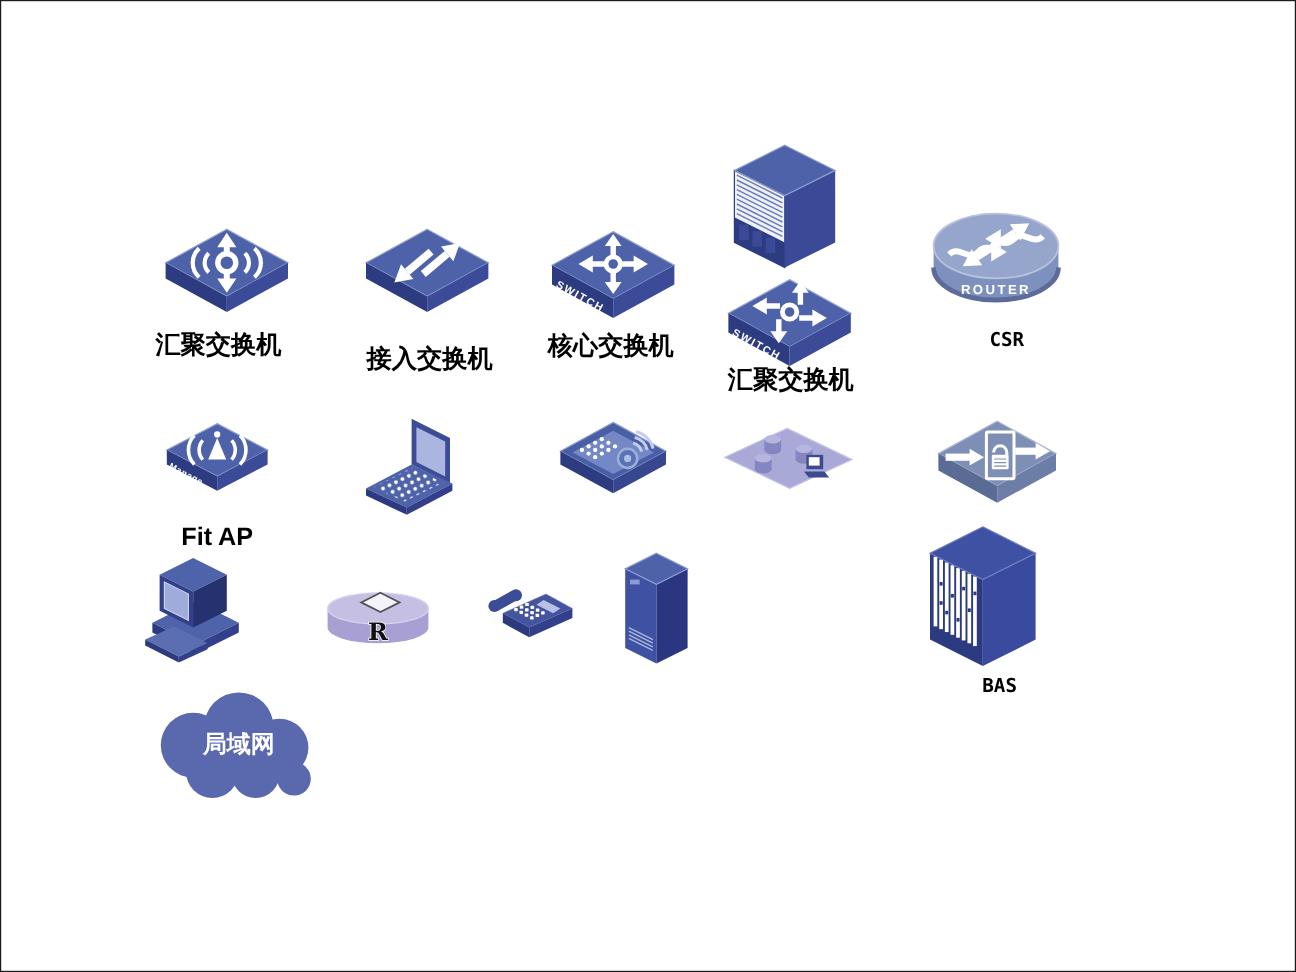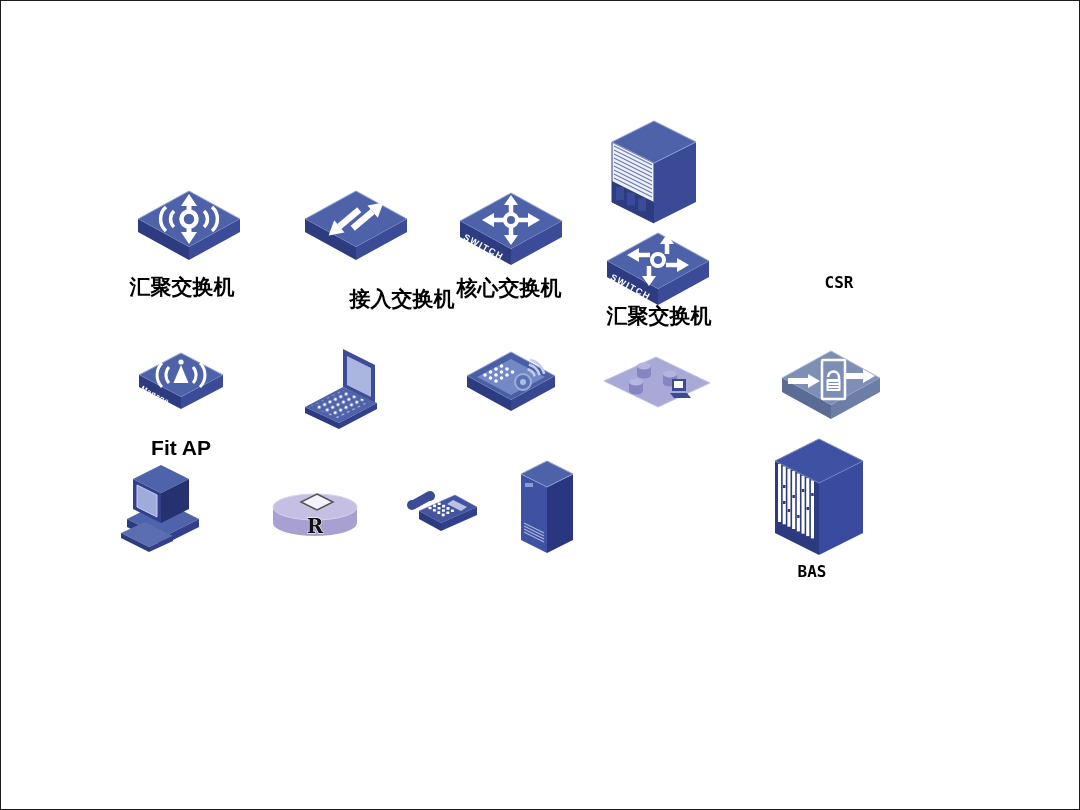--- a/index.html
+++ b/index.html
@@ -46,21 +46,21 @@
           <rect x="-16" y="-3.2" width="26" height="6.4"></rect>
           <polygon points="10,-8 24,0 10,8"></polygon>
         </g>
         <g transform="translate(64,31) rotate(-40)">
           <rect x="-16" y="-3.2" width="26" height="6.4"></rect>
           <polygon points="10,-8 24,0 10,8"></polygon>
         </g>
       </g>
     </svg>
   </div>
-  <div class="lbl" style="left:357px;top:284px;margin-left:44px;">接入交换机</div>
+  <div class="lbl" style="left:357px;top:284px;">接入交换机</div>
 
   <div class="node" style="left:455px;top:188px;">
     <svg width="110" height="82" viewBox="0 0 110 82">
       <polygon points="55,4 106,32 55,60 4,32" fill="#4e62a9" stroke="#93a2d2" stroke-width="1"></polygon>
       <polygon points="4,32 55,60 55,76 4,48" fill="#2d3b80"></polygon>
       <polygon points="55,60 106,32 106,48 55,76" fill="#3b4b97"></polygon>
       <g>
         <line x1="55" y1="25" x2="55" y2="14" stroke="#fff" stroke-width="4.5"></line>
         <polygon points="55,6 48,16 62,16" fill="#fff"></polygon>
         <line x1="55" y1="37" x2="55" y2="48" stroke="#fff" stroke-width="4.5"></line>
@@ -113,20 +113,39 @@
         <polygon points="24,26 36,19 36,33" fill="#fff"></polygon>
         <line x1="63" y1="36" x2="76" y2="36" stroke="#fff" stroke-width="4.5"></line>
         <polygon points="86,36 74,29 74,43" fill="#fff"></polygon>
         <circle cx="55" cy="31" r="6" fill="#4e62a9" stroke="#fff" stroke-width="4"></circle>
       </g>
       <text transform="translate(11,42) rotate(28.8)" x="0" y="9" font-size="9" font-weight="bold" fill="#fff" letter-spacing="1.5" font-family="'Liberation Sans',sans-serif">SWITCH</text>
     </svg>
   </div>
   <div class="lbl" style="left:658px;top:301px;">汇聚交换机</div>
 
+  <div class="node" style="left:774px;top:172px;">
+    <svg width="112" height="85" viewBox="0 0 112 85">
+      <path d="M3,32 L3,50 A52,27 0 0 0 107,50 L107,32 Z" fill="#7e90bd"></path>
+      <path d="M3,50 A52,27 0 0 0 107,50" fill="none" stroke="#5c6b9a" stroke-width="4"></path>
+      <ellipse cx="55" cy="32" rx="52" ry="27" fill="#95a5cc" stroke="#b7c2de" stroke-width="1.5"></ellipse>
+      <g fill="#fff">
+        <g transform="translate(55,31) rotate(-33)">
+          <rect x="-19" y="-3" width="38" height="6"></rect>
+          <polygon points="19,-8 33,0 19,8"></polygon>
+          <polygon points="-19,-8 -33,0 -19,8"></polygon>
+        </g>
+        <path d="M16,39 C24,31 32,45 40,37 C45,32 50,33 53,36" fill="none" stroke="#fff" stroke-width="5"></path>
+        <polygon points="64,37 51,29 51,45"></polygon>
+        <path d="M94,24 C86,32 78,18 70,26 C65,31 60,30 57,27" fill="none" stroke="#fff" stroke-width="5"></path>
+        <polygon points="46,26 59,18 59,34"></polygon>
+      </g>
+      <text x="55" y="72" text-anchor="middle" font-size="11" font-weight="bold" fill="#fff" letter-spacing="2" font-family="'Liberation Sans',sans-serif">ROUTER</text>
+    </svg>
+  </div>
   <div class="lbl mono" style="left:838px;top:272px;">CSR</div>
 
   <div class="node" style="left:134px;top:348px;">
     <svg width="92" height="70" viewBox="0 0 92 70">
       <polygon points="46,4 88,26 46,48 4,26" fill="#4e62a9" stroke="#93a2d2" stroke-width="1"></polygon>
       <polygon points="4,26 46,48 46,60 4,38" fill="#2d3b80"></polygon>
       <polygon points="46,48 88,26 88,38 46,60" fill="#3b4b97"></polygon>
       <g>
         <circle cx="46" cy="13" r="2.6" fill="#fff"></circle>
         <polygon points="46,16 38.5,34 53.5,34" fill="#fff"></polygon>
@@ -326,16 +345,30 @@
           <rect x="35.5" y="70" width="2.5" height="3"></rect>
         <rect x="16.7" y="72" width="2.5" height="3"></rect>
           <rect x="26.1" y="78" width="2.5" height="3"></rect>
         <rect x="12" y="64" width="2.5" height="3"></rect>
           <rect x="40.2" y="56" width="2.5" height="3"></rect>
       </g>
       <polygon points="48,46 92,24 92,96 48,118" fill="#3a4a9e"></polygon>
       <polygon points="48,2 92,24 48,46 4,24" fill="#3f51a2" stroke="#6d7fc0" stroke-width="1"></polygon>
     </svg>
   </div>
-  <div class="lbl mono" style="left:811px;top:561px;">BAS</div>
-
+  <div class="lbl mono" style="left:832px;top:561px;">BAS</div>
+
+  <div class="node" style="left:120px;top:570px;">
+    <svg width="148" height="108" viewBox="0 0 148 108">
+      <g fill="#5a68ae">
+        <circle cx="40" cy="50" r="27"></circle>
+          <circle cx="78" cy="35" r="29"></circle>
+        <circle cx="112" cy="52" r="24"></circle>
+          <circle cx="56" cy="72" r="22"></circle>
+        <circle cx="92" cy="74" r="20"></circle>
+          <circle cx="124" cy="78" r="14"></circle>
+      </g>
+      <circle cx="28" cy="96" r="12" fill="#ffffff"></circle>
+      <text x="78" y="56" text-anchor="middle" font-size="20" font-weight="bold" fill="#fff" font-family="'Liberation Sans','DejaVu Sans',sans-serif">局域网</text>
+    </svg>
+  </div>
 
 </div>
 
 </body></html>

